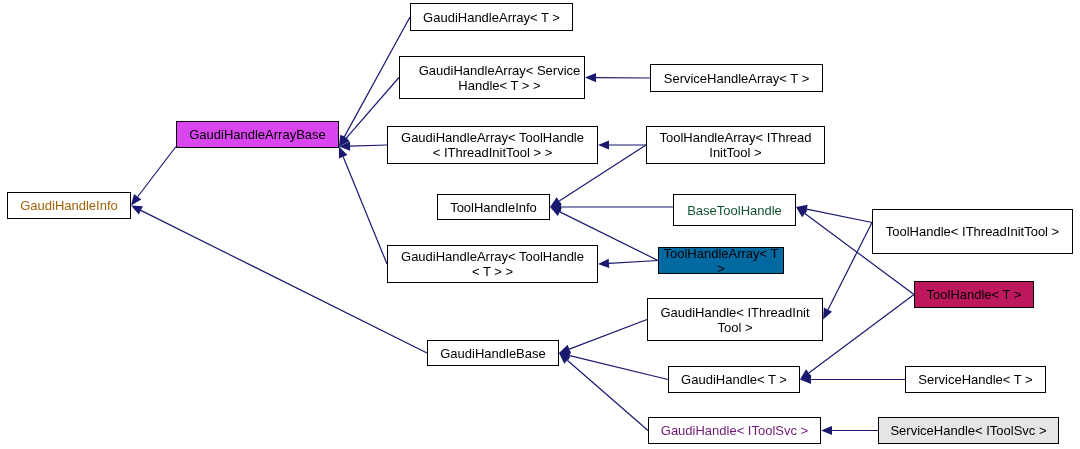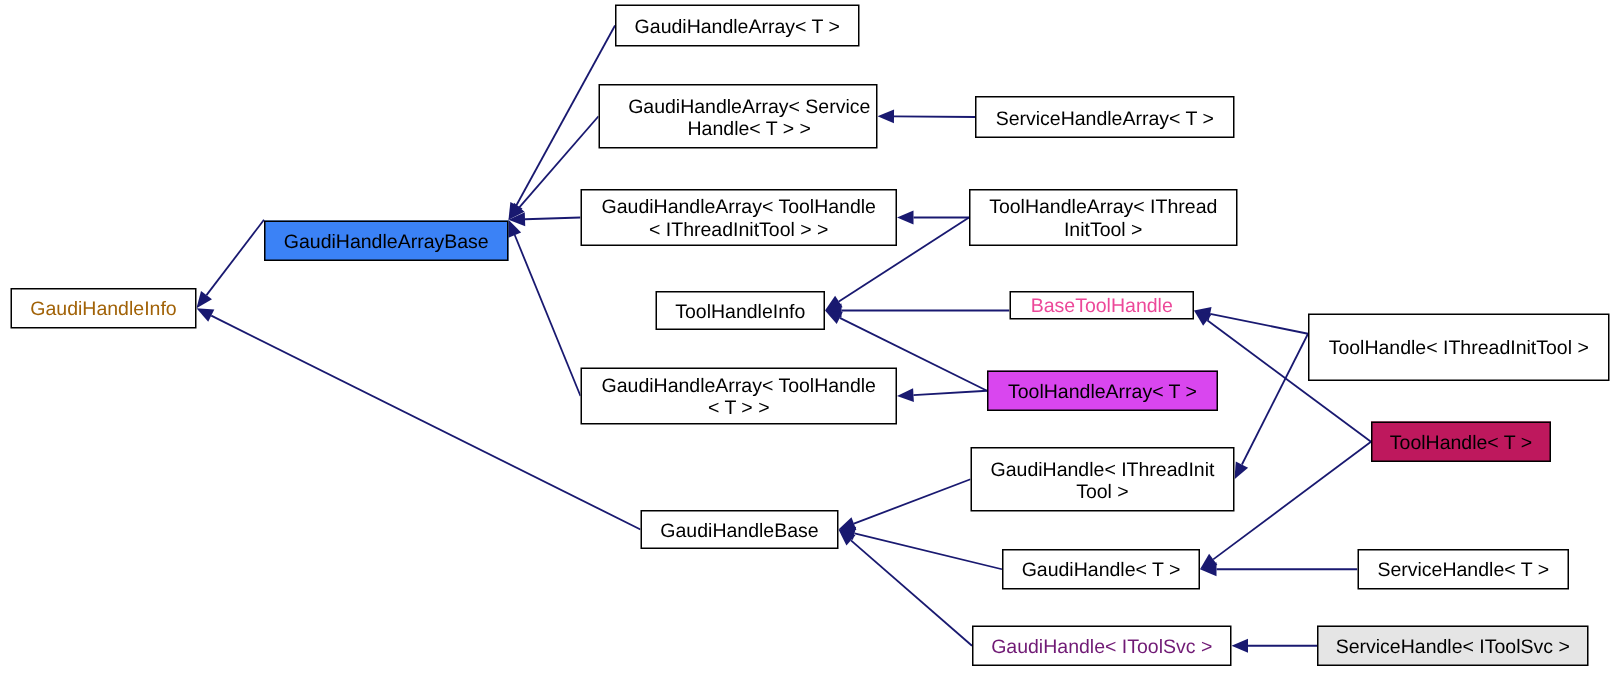--- a/index.html
+++ b/index.html
@@ -85,35 +85,35 @@
       <polygon points="559,353 570.7753419485164,351.1288180218082 568.6019538290159,360.06841443786715" fill="#191970"></polygon>
       <line x1="648" y1="430.5" x2="567.2956420833193" y2="360.22373327480057" stroke="#191970" stroke-width="1.2"></line>
       <polygon points="559,353 570.3164759982359,356.75464658541244 564.2748081684027,363.6928199641887" fill="#191970"></polygon>
       <line x1="905" y1="379.5" x2="811" y2="379.5" stroke="#191970" stroke-width="1.2"></line>
       <polygon points="800,379.5 811,374.9 811,384.1" fill="#191970"></polygon>
       <line x1="878" y1="430.5" x2="832" y2="430.5" stroke="#191970" stroke-width="1.2"></line>
       <polygon points="821,430.5 832,425.9 832,435.1" fill="#191970"></polygon>
     </svg>
   <div id="node-layer">
       <div class="uml-node" style="left: 7px; top: 192px; width: 124px; height: 27px; background: rgb(255, 255, 255); border-color: rgb(0, 0, 0); color: #a16207;">GaudiHandleInfo</div>
-      <div class="uml-node" style="left: 176px; top: 147px; width: 163px; height: 27px; background: #3b82f6; border-color: rgb(0, 0, 0); color: rgb(0, 0, 0);">GaudiHandleArrayBase</div>
+      <div class="uml-node" style="left: 176px; top: 121px; width: 163px; height: 27px; background: #d946ef; border-color: rgb(0, 0, 0); color: rgb(0, 0, 0);">GaudiHandleArrayBase</div>
       <div class="uml-node" style="left: 410px; top: 3px; width: 163px; height: 28px; background: rgb(255, 255, 255); border-color: rgb(0, 0, 0); color: rgb(0, 0, 0);">GaudiHandleArray&lt; T &gt;</div>
       <div class="uml-node" style="left: 399px; top: 56px; width: 186px; height: 43px; background: rgb(255, 255, 255); border-color: rgb(0, 0, 0); color: rgb(0, 0, 0); padding-left: 18px;">GaudiHandleArray&lt; Service
 Handle&lt; T &gt; &gt;</div>
       <div class="uml-node" style="left: 387px; top: 126px; width: 211px; height: 38px; background: rgb(255, 255, 255); border-color: rgb(0, 0, 0); color: rgb(0, 0, 0);">GaudiHandleArray&lt; ToolHandle
 &lt; IThreadInitTool &gt; &gt;</div>
       <div class="uml-node" style="left: 387px; top: 245px; width: 211px; height: 38px; background: rgb(255, 255, 255); border-color: rgb(0, 0, 0); color: rgb(0, 0, 0);">GaudiHandleArray&lt; ToolHandle
 &lt; T &gt; &gt;</div>
       <div class="uml-node" style="left: 650px; top: 64px; width: 173px; height: 28px; background: rgb(255, 255, 255); border-color: rgb(0, 0, 0); color: rgb(0, 0, 0);">ServiceHandleArray&lt; T &gt;</div>
       <div class="uml-node" style="left: 646px; top: 126px; width: 179px; height: 38px; background: rgb(255, 255, 255); border-color: rgb(0, 0, 0); color: rgb(0, 0, 0);">ToolHandleArray&lt; IThread
 InitTool &gt;</div>
       <div class="uml-node" style="left: 437px; top: 194px; width: 113px; height: 26px; background: rgb(255, 255, 255); border-color: rgb(0, 0, 0); color: rgb(0, 0, 0);">ToolHandleInfo</div>
-      <div class="uml-node" style="left: 673px; top: 194px; width: 123px; height: 19px; background: rgb(255, 255, 255); border-color: rgb(0, 0, 0); color: #ec4899;">BaseToolHandle</div>
+      <div class="uml-node" style="left: 673px; top: 194px; width: 123px; height: 32px; background: rgb(255, 255, 255); border-color: rgb(0, 0, 0); color: #14532d;">BaseToolHandle</div>
       <div class="uml-node" style="left: 872px; top: 209px; width: 201px; height: 45px; background: rgb(255, 255, 255); border-color: rgb(0, 0, 0); color: rgb(0, 0, 0);">ToolHandle&lt; IThreadInitTool &gt;</div>
-      <div class="uml-node" style="left: 658px; top: 247px; width: 154px; height: 27px; background: #d946ef; border-color: rgb(0, 0, 0); color: rgb(0, 0, 0);">ToolHandleArray&lt; T &gt;</div>
+      <div class="uml-node" style="left: 658px; top: 247px; width: 126px; height: 27px; background: #0369a1; border-color: rgb(0, 0, 0); color: rgb(0, 0, 0);">ToolHandleArray&lt; T &gt;</div>
       <div class="uml-node" style="left: 914px; top: 281px; width: 120px; height: 27px; background: #be185d; border-color: rgb(0, 0, 0); color: rgb(0, 0, 0);">ToolHandle&lt; T &gt;</div>
       <div class="uml-node" style="left: 647px; top: 298px; width: 176px; height: 43px; background: rgb(255, 255, 255); border-color: rgb(0, 0, 0); color: rgb(0, 0, 0);">GaudiHandle&lt; IThreadInit
 Tool &gt;</div>
       <div class="uml-node" style="left: 427px; top: 340px; width: 132px; height: 26px; background: rgb(255, 255, 255); border-color: rgb(0, 0, 0); color: rgb(0, 0, 0);">GaudiHandleBase</div>
       <div class="uml-node" style="left: 668px; top: 366px; width: 132px; height: 27px; background: rgb(255, 255, 255); border-color: rgb(0, 0, 0); color: rgb(0, 0, 0);">GaudiHandle&lt; T &gt;</div>
       <div class="uml-node" style="left: 905px; top: 366px; width: 141px; height: 27px; background: rgb(255, 255, 255); border-color: rgb(0, 0, 0); color: rgb(0, 0, 0);">ServiceHandle&lt; T &gt;</div>
       <div class="uml-node" style="left: 648px; top: 417px; width: 173px; height: 27px; background: rgb(255, 255, 255); border-color: rgb(0, 0, 0); color: #701a75;">GaudiHandle&lt; IToolSvc &gt;</div>
       <div class="uml-node" style="left: 878px; top: 417px; width: 181px; height: 27px; background: #e5e5e5; border-color: rgb(0, 0, 0); color: rgb(0, 0, 0);">ServiceHandle&lt; IToolSvc &gt;</div>
     </div>
 </div>

